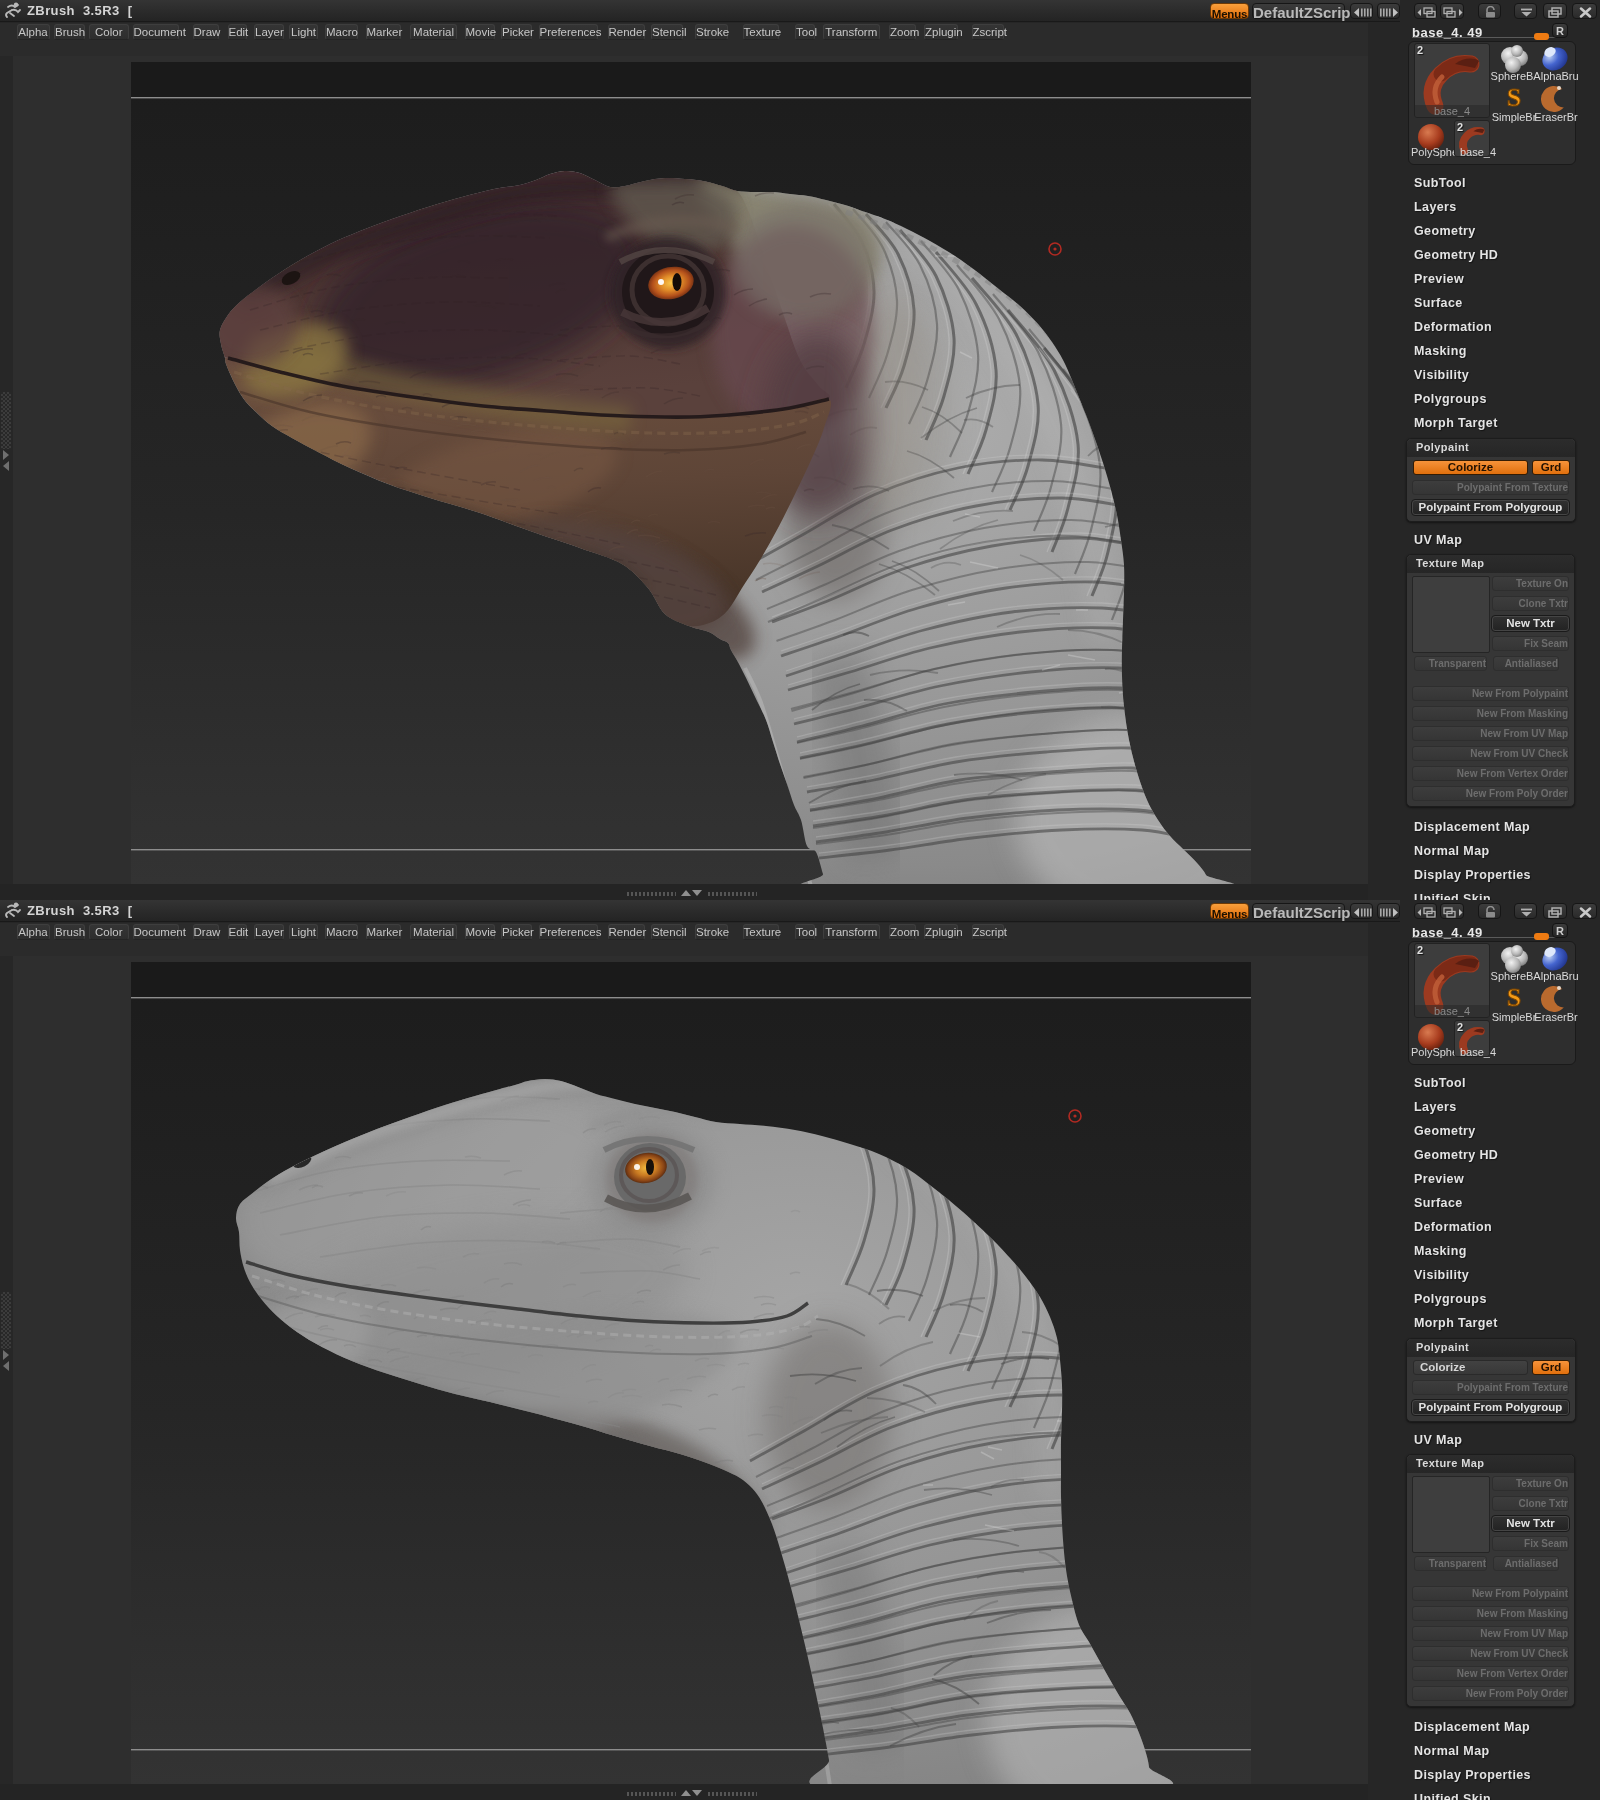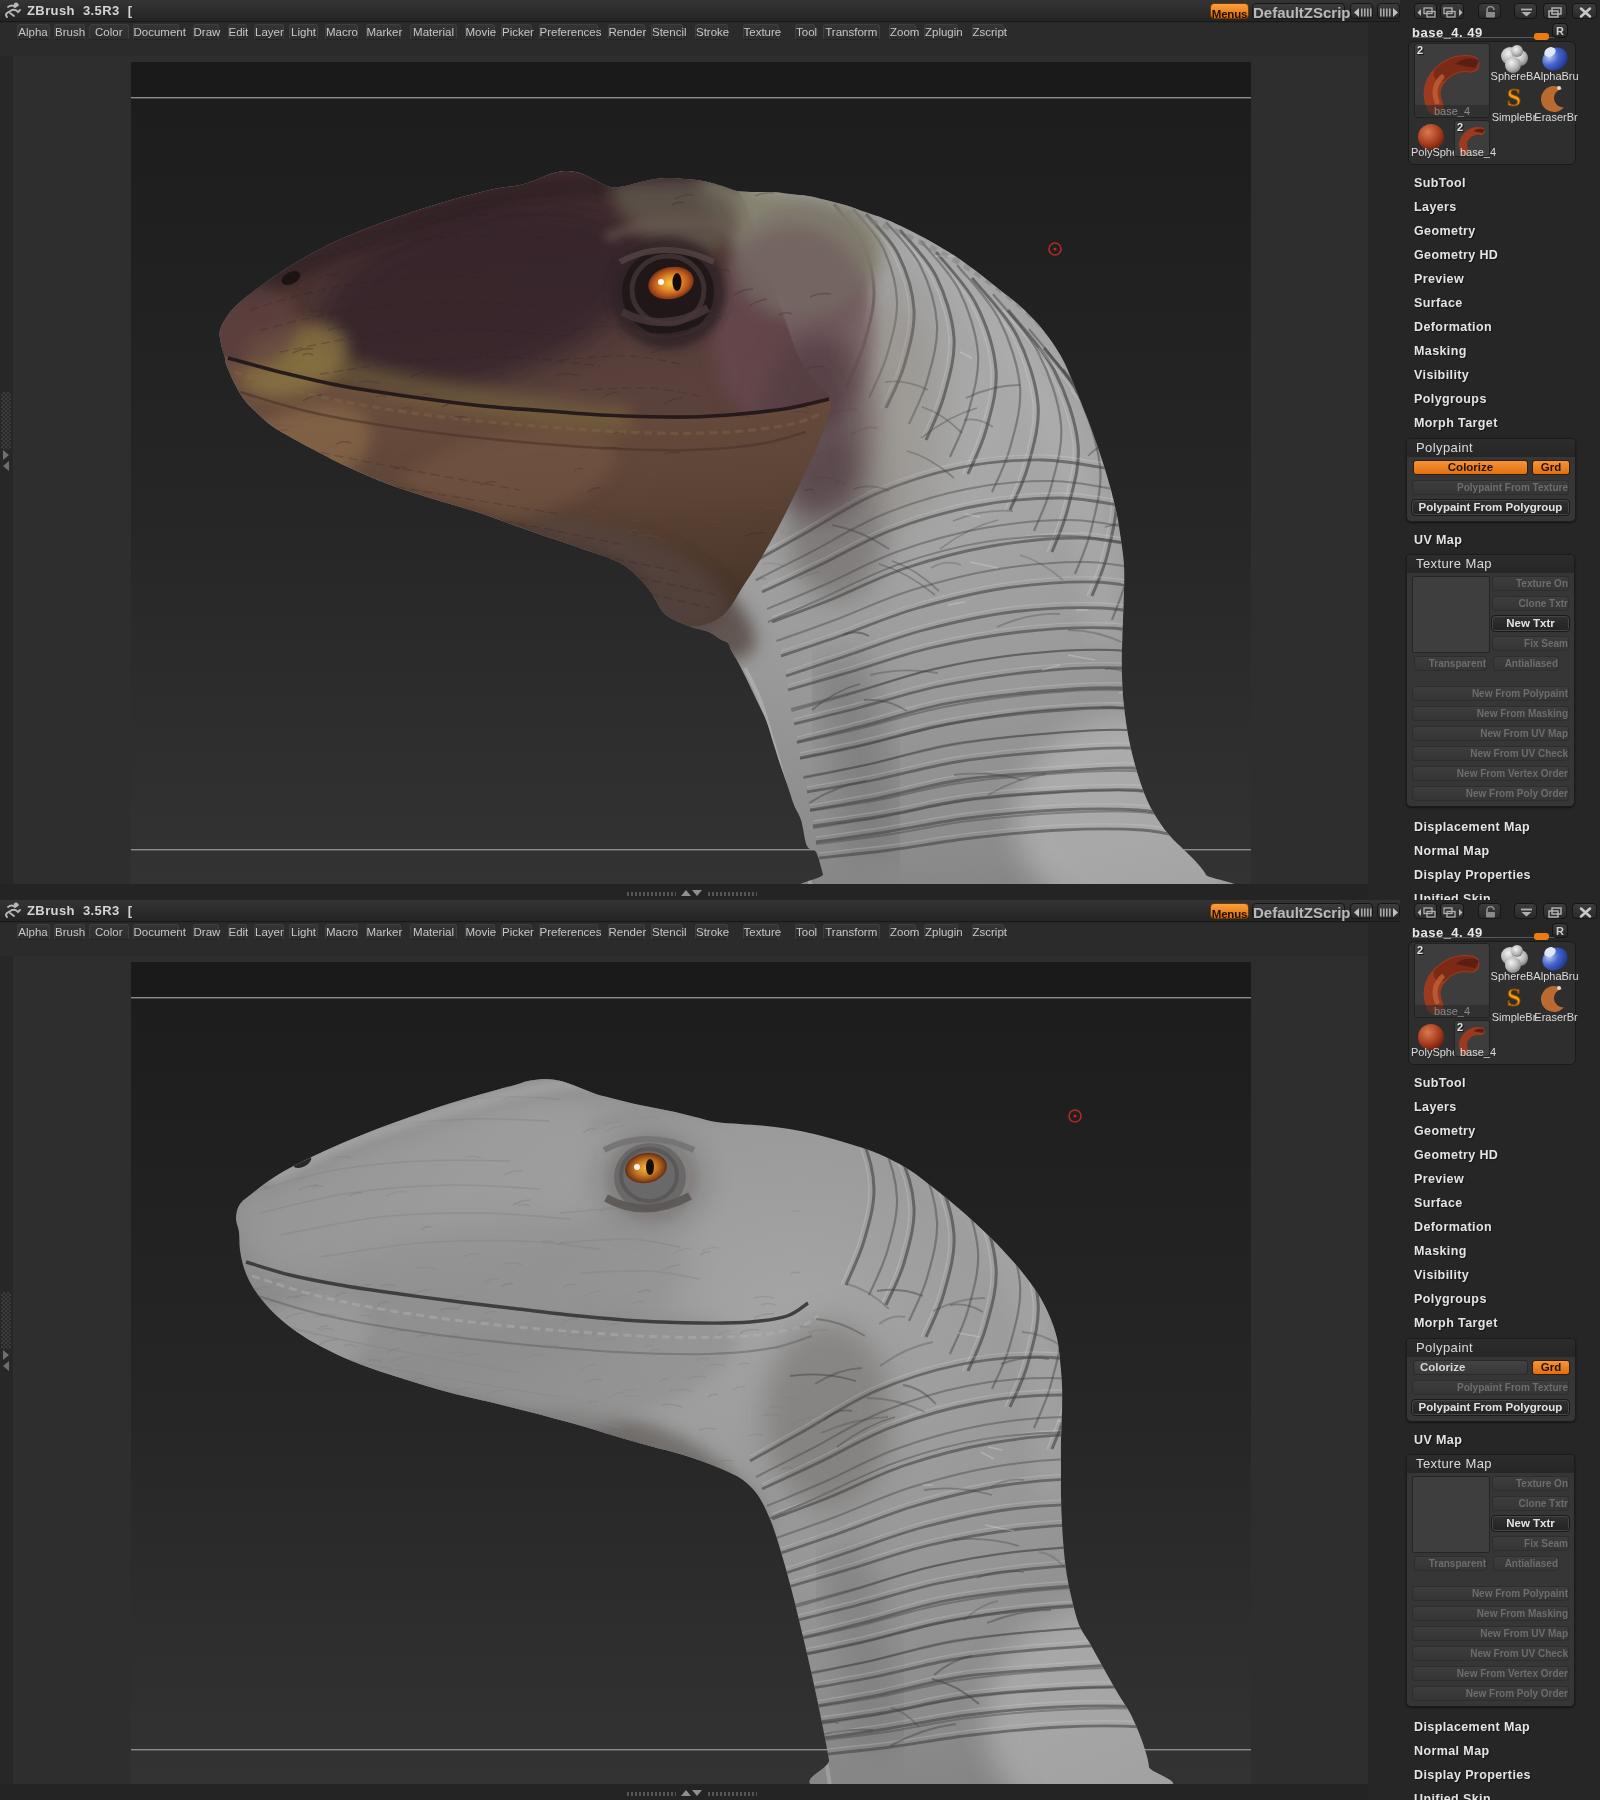--- a/index.html
+++ b/index.html
@@ -32,21 +32,21 @@
 .bigthumb{position:absolute;left:5px;top:1px;width:76px;height:75px;background:#3d3d3d;border:1px solid #222222;border-radius:3px}
 .bigthumb svg{position:absolute;left:0;top:0}
 .n2{position:absolute;left:2px;top:0px;font-size:11px;font-weight:bold;color:#e0e0e0;text-shadow:1px 1px 1px #111}
 .cap{position:absolute;left:0;bottom:0;width:100%;text-align:center;font-size:11px;color:#8a8a8a;background:rgba(40,40,40,0.55)}
 .brushic{position:absolute}
 .blab{position:absolute;font-size:11px;color:#dadada;width:46px;text-align:center;white-space:nowrap}
 .smallthumb{position:absolute;left:45px;top:78px;width:36px;height:37px;background:#3d3d3d;border:1px solid #222222;border-radius:3px}
 .smallthumb svg{position:absolute;left:0;top:1px}
 .sec{position:absolute;left:46px;font-size:12.5px;font-weight:bold;color:#e4e4e4;letter-spacing:0.4px;text-shadow:1px 1px 1px #141414}
 .panel{position:absolute;background:#363636;border:1px solid #1c1c1c;border-radius:5px;box-shadow:0 1px 2px rgba(0,0,0,0.5)}
-.phead{position:absolute;left:0;top:0;width:100%;height:18px;background:linear-gradient(#2c2c2c,#262626);border-radius:5px 5px 0 0;font-size:13px;font-weight:normal;color:#dadada;padding-left:9px;line-height:17px;letter-spacing:0.4px}
+.phead{position:absolute;left:0;top:0;width:100%;height:18px;background:linear-gradient(#2c2c2c,#262626);border-radius:5px 5px 0 0;font-size:11px;font-weight:bold;color:#dadada;padding-left:9px;line-height:17px;letter-spacing:0.4px}
 .obtn{position:absolute;height:15px;background:linear-gradient(#f6933a,#e1700d);border:1px solid #331c04;border-radius:3px;font-size:11.5px;font-weight:bold;color:#221100;text-align:center;line-height:13px}
 .gbtn{position:absolute;height:15px;background:linear-gradient(#424242,#383838);border:1px solid #2a2a2a;border-radius:3px;font-size:11.5px;font-weight:bold;color:#d6d6d6;text-align:left;padding-left:6px;line-height:13px}
 .dbtn{position:absolute;height:15px;background:linear-gradient(#3d3d3d,#353535);border:1px solid #2e2e2e;border-radius:3px;font-size:10px;font-weight:bold;color:#6d6d6d;text-align:right;line-height:13px;white-space:nowrap;overflow:hidden}
 .wbtn{position:absolute;height:15px;background:linear-gradient(#303030,#232323);border:1px solid #454545;outline:1px solid #1a1a1a;border-radius:3px;font-size:11.5px;font-weight:bold;color:#e2e2e2;text-align:center;line-height:13px;white-space:nowrap;overflow:hidden}
 .tthumb{position:absolute;left:5px;top:21px;width:78px;height:77px;background:#3e3e3e;border:1px solid #252525;border-radius:2px}
 </style></head>
 <body>
 
 <div class="win" style="top:0px">
  <div class="tbar">

